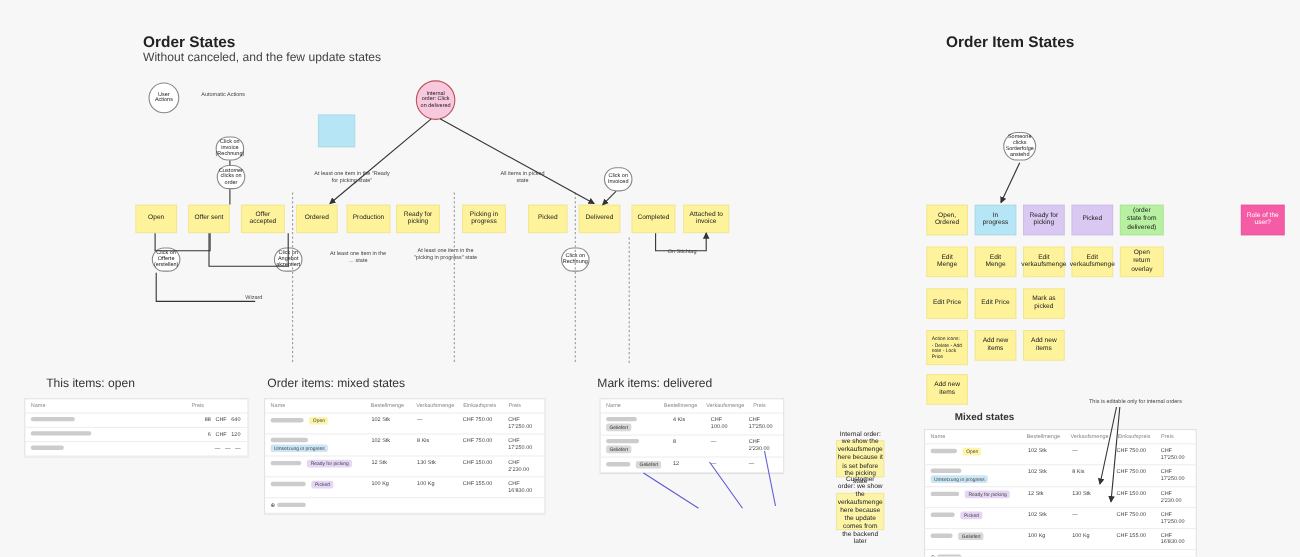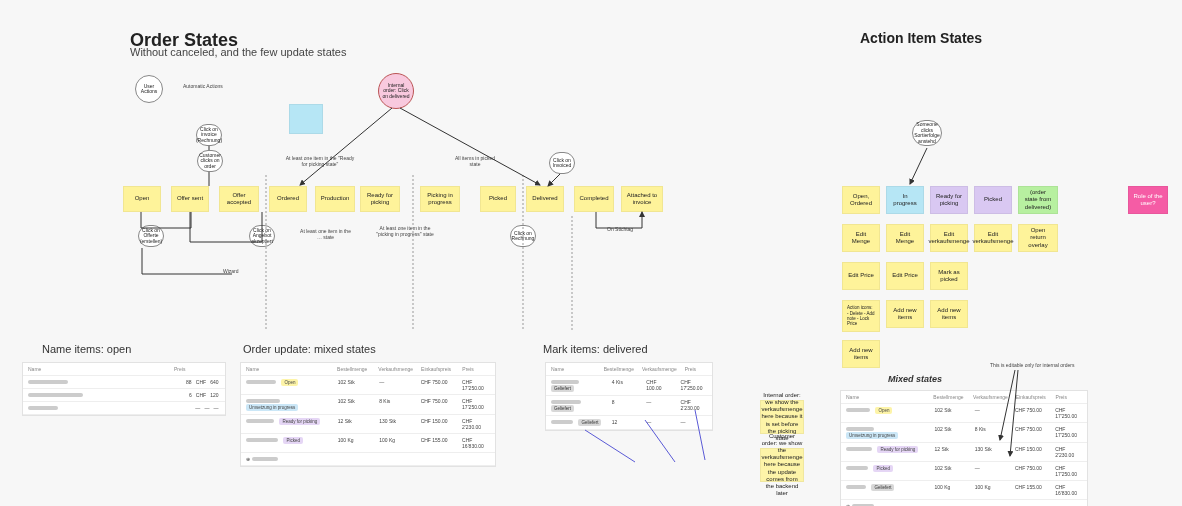--- a/index.html
+++ b/index.html
@@ -82,21 +82,21 @@
   .badge { display:inline-block; padding: 1px 3px; border-radius: 2px; font-size: 4.5px; }
   .badge.open { background: #fdf4a8; }
   .badge.prog { background: #cbe7f7; }
   .badge.ready { background: #e5d6f5; }
   .badge.deliv { background: #d8d8d8; color:#333; }
   .arrowhead { fill: #333; }
 </style>
 </head>
 <body>
 
-<div class="abs heading" style="left:130px; top:30px; font-size:18px;">Order States</div>
+<div class="abs heading" style="left:130px; top:30px; font-size:14px;">Order States</div>
 <div class="abs subheading" style="left:130px; top:46px; font-size:11px;">Without canceled, and the few update states</div>
 
 <div class="circ" style="left:135px; top:75px; width:28px; height:28px;">User Actions</div>
 <div class="caption" style="left:183px; top:83px;">Automatic Actions</div>
 
 <div class="circ pink-circ" style="left:378px; top:73px; width:36px; height:36px;">Internal order: Click on delivered</div>
 
 <div class="node cyan" style="left:289px; top:104px; width:34px; height:30px;"></div>
 
 <div class="circ" style="left:196px; top:124px; width:26px; height:22px; border-radius:11px;">Click on invoice (Rechnung)</div>
@@ -145,22 +145,22 @@
 
   <path d="M141 212 v16 h50 v-16" fill="none" stroke="#333" stroke-width="1"></path>
   <path d="M190 212 v30 h72 v-30" fill="none" stroke="#333" stroke-width="1"></path>
   <path d="M142 248 v26 h90" fill="none" stroke="#333" stroke-width="1"></path>
 
   <path d="M596 212 v16 h46 v-16" fill="none" stroke="#333" stroke-width="1" marker-end="url(#ah)"></path>
 
   <line x1="560" y1="174" x2="548" y2="186" stroke="#333" stroke-width="1" marker-end="url(#ah)"></line>
 </svg>
 
-<div class="sec-title" style="left:42px; top:343px;">Name items: open</div>
-<div class="sec-title" style="left:243px; top:343px;">Order update: mixed states</div>
+<div class="sec-title" style="left:42px; top:343px;">This items: open</div>
+<div class="sec-title" style="left:243px; top:343px;">Order items: mixed states</div>
 <div class="sec-title" style="left:543px; top:343px;">Mark items: delivered</div>
 
 <div class="mock" style="left:22px; top:362px; width:204px;">
   <div class="row head">
       <span style="flex:3">Name</span>
       <span style="flex:1">Preis</span>
     </div>
   <div class="row">
       <span style="flex:3"><span class="bar" style="width:40px"></span></span>
       <span style="flex:1;text-align:right">88 &nbsp; CHF &nbsp; 640&nbsp;</span>
@@ -246,21 +246,21 @@
 
 <svg class="connector" style="left:545px; top:362px;" width="170" height="110">
   <line x1="40" y1="68" x2="90" y2="100" stroke="#5a5ad6" stroke-width="1"></line>
   <line x1="100" y1="58" x2="130" y2="100" stroke="#5a5ad6" stroke-width="1"></line>
   <line x1="150" y1="48" x2="160" y2="98" stroke="#5a5ad6" stroke-width="1"></line>
 </svg>
 
 <div class="node small-yellow" style="left:760px; top:400px; width:44px; height:34px;">Internal order: we show the verkaufsmenge here because it is set before the picking state</div>
 <div class="node small-yellow" style="left:760px; top:448px; width:44px; height:34px;">Customer order: we show the verkaufsmenge here because the update comes from the backend later</div>
 
-<div class="abs heading" style="left:860px; top:30px; font-size:14px;">Action Item States</div>
+<div class="abs heading" style="left:860px; top:30px; font-size:14px;">Order Item States</div>
 
 <div class="circ" style="left:912px; top:120px; width:30px; height:26px; border-radius:13px;">Someone clicks Sortierfolge anstehd</div>
 
 <div class="node yellow" style="left:842px; top:186px; width:38px; height:28px;">Open, Ordered</div>
 <div class="node cyan" style="left:886px; top:186px; width:38px; height:28px;">In progress</div>
 <div class="node purple" style="left:930px; top:186px; width:38px; height:28px;">Ready for picking</div>
 <div class="node purple" style="left:974px; top:186px; width:38px; height:28px;">Picked</div>
 <div class="node green" style="left:1018px; top:186px; width:40px; height:28px;">(order state from delivered)</div>
 <div class="node pinkhot" style="left:1128px; top:186px; width:40px; height:28px;">Role of the user?</div>
 
@@ -285,21 +285,21 @@
 
 <svg class="connector" style="left:830px; top:100px;" width="260" height="110">
   <defs>
     <marker id="ah2" markerWidth="6" markerHeight="6" refX="5" refY="3" orient="auto">
       <path d="M0,0 L6,3 L0,6 Z" class="arrowhead"></path>
     </marker>
   </defs>
   <line x1="97" y1="48" x2="80" y2="84" stroke="#333" stroke-width="1" marker-end="url(#ah2)"></line>
 </svg>
 
-<div class="sub-sec" style="left:888px; top:374px;font-style:italic;">Mixed states</div>
+<div class="sub-sec" style="left:868px; top:374px;">Mixed states</div>
 <div class="caption" style="left:990px; top:362px; max-width:100px;">This is editable only for internal orders</div>
 
 <div class="mock" style="left:840px; top:390px; width:248px;">
   <div class="row head">
     <span style="flex:3">Name</span>
     <span style="flex:1.2">Bestellmenge</span>
     <span style="flex:1.2">Verkaufsmenge</span>
     <span style="flex:1.2">Einkaufspreis</span>
     <span style="flex:1">Preis</span>
   </div>

